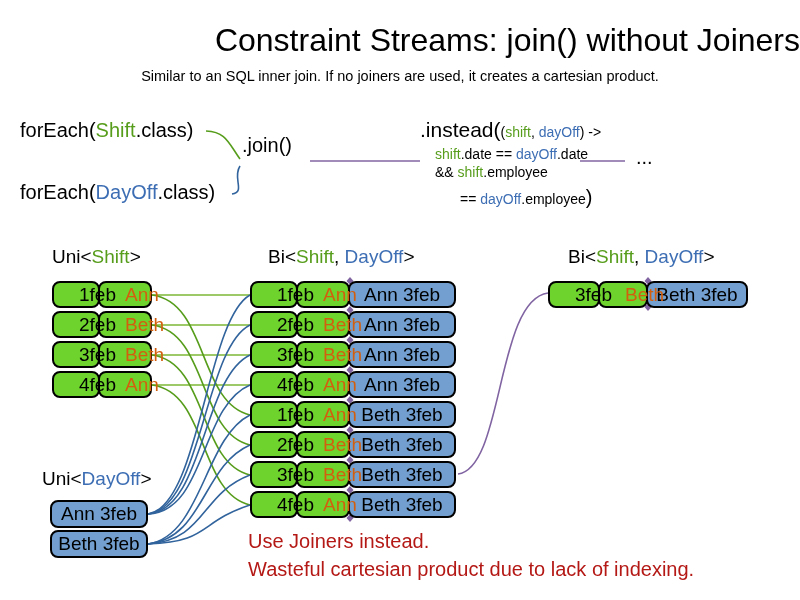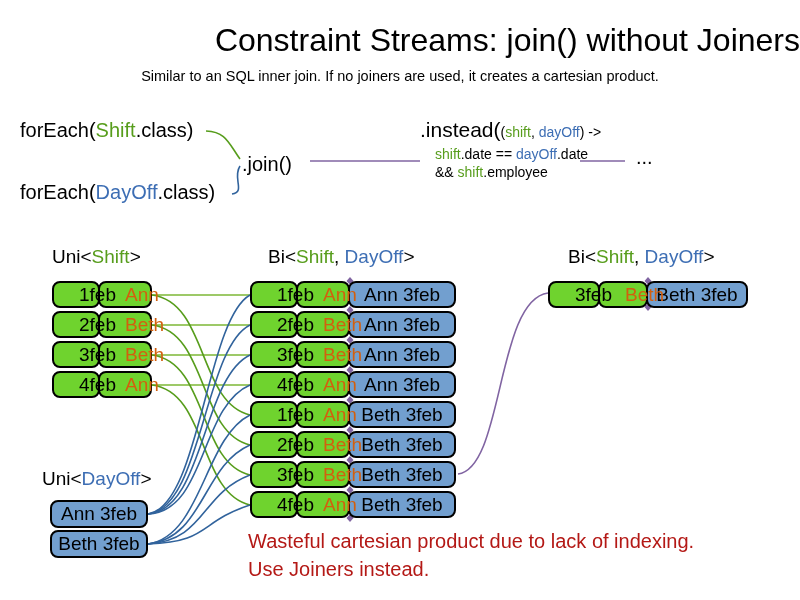--- a/index.html
+++ b/index.html
@@ -94,28 +94,29 @@
     </g>
   </svg>
 
   <div id="title" class="abs">Constraint Streams: join() without Joiners</div>
   <div id="subtitle" class="abs">Similar to an SQL inner join. If no joiners are used, it creates a cartesian product.</div>
 
   <div class="abs code" style="left:20px;top:181px;"><span>forEach(</span><span class="c-blue">DayOff</span><span>.class)</span></div>
 
   <div class="abs code" style="left:20px;top:119px;"><span>forEach(</span><span class="c-green">Shift</span><span>.class)</span></div>
 
-  <div class="abs code" style="left:242px;top:153px;">.join()</div>
+  <div class="abs code" style="left:242px;top:134px;">.join()</div>
 
   <div class="abs" style="left:420px;top:118px;font-size:21px;"><span>.instead(</span><span class="code-sm">(</span><span class="code-sm c-green">shift</span><span class="code-sm">, </span><span class="code-sm c-blue">dayOff</span><span class="code-sm">) -&gt;</span></div>
 
   <div class="abs code-sm" style="left:435px;top:146px;"><span class="c-green">shift</span><span>.date == </span><span class="c-blue">dayOff</span><span>.date</span></div>
 
   <div class="abs code-sm" style="left:435px;top:164px;"><span>&amp;&amp; </span><span class="c-green">shift</span><span>.employee</span></div>
 
+  <div class="abs code-sm" style="left:460px;top:186px;"><span>== </span><span class="c-blue">dayOff</span><span>.employee</span><span style="font-size:20px;">)</span></div>
 
   <div id="ellipsis" class="abs">...</div>
 
   <div class="abs hdr" style="left:52px;top:246px;"><span>Uni&lt;</span><span class="c-green">Shift</span><span>&gt;</span></div>
 
   <div class="abs hdr" style="left:268px;top:246px;"><span>Bi&lt;</span><span class="c-green">Shift</span><span>, </span><span class="c-blue">DayOff</span><span>&gt;</span></div>
 
   <div class="abs hdr" style="left:568px;top:246px;"><span>Bi&lt;</span><span class="c-green">Shift</span><span>, </span><span class="c-blue">DayOff</span><span>&gt;</span></div>
 
   <div class="abs hdr" style="left:42px;top:468px;"><span>Uni&lt;</span><span class="c-blue">DayOff</span><span>&gt;</span></div>
@@ -181,17 +182,17 @@
   <div class="row" style="left:548px;top:281px;">
       <span class="cell g date right">3feb</span>
       <span class="cell g name right c-orange">Beth</span>
       <span class="cell b pair right">Beth 3feb</span>
     </div>
 
   <div class="dayoff-box" style="left:50px;top:500px;">Ann 3feb</div>
   <div class="dayoff-box" style="left:50px;top:530px;">Beth 3feb</div>
 
   <div id="note" class="abs">
+    <div>Use Joiners instead.</div>
     <div>Wasteful cartesian product due to lack of indexing.</div>
-    <div>Use Joiners instead.</div>
   </div>
 
 </div>
 
 </body></html>

